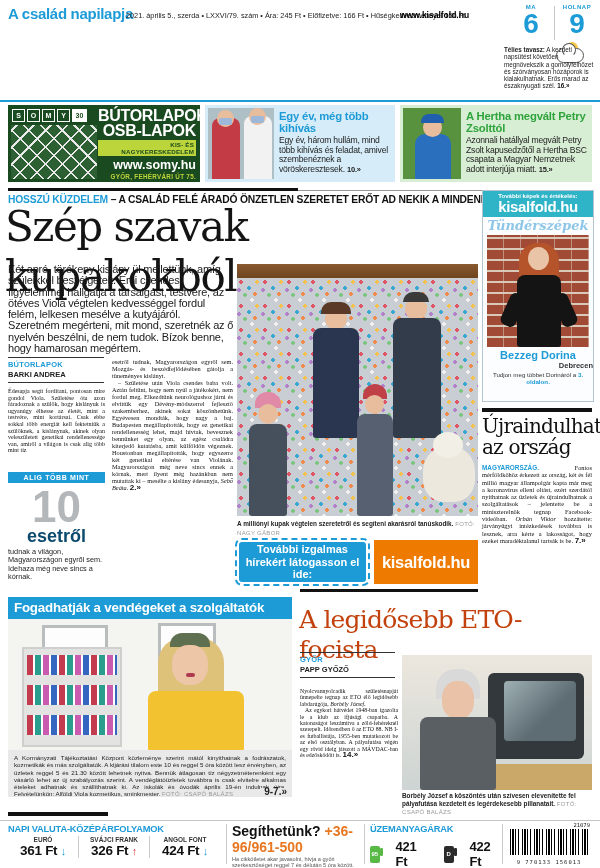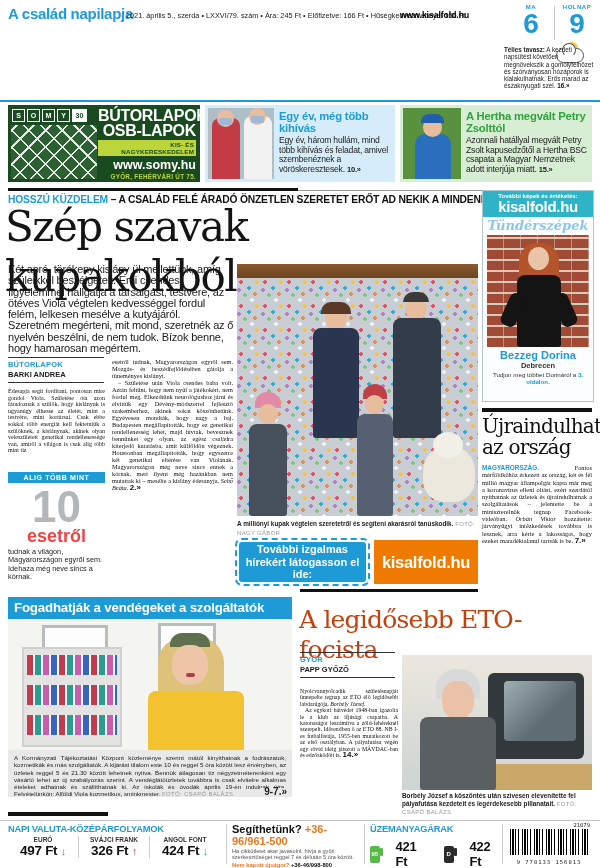--- a/index.html
+++ b/index.html
@@ -80,21 +80,21 @@
   .by-name{font-size:7.5px;font-weight:bold;color:#222;margin-top:1px;}
   .coltext{font-family:"Liberation Serif",serif;text-align:justify;color:#111;}
   .col1{left:8px;top:388px;width:97px;font-size:6px;line-height:6.6px;}
   .col2{left:112px;top:358px;width:121px;font-size:6.3px;line-height:7px;}
   .col2 p{margin:0;}
   .col2 p+p{text-indent:6px;}
   .pageref{font-weight:bold;font-size:8px;font-family:"Liberation Sans",sans-serif;}
   .infobox{left:8px;top:472px;width:97px;}
   .ib-label{background:#1d9bd7;color:#fff;font-size:7px;font-weight:bold;line-height:11px;text-align:center;letter-spacing:0.6px;}
   .ib-number{font-size:44px;font-weight:800;color:#b4b7ba;text-align:center;line-height:40px;margin-top:4px;}
-  .ib-unit{font-size:18px;font-weight:bold;color:#ef4444;text-align:center;line-height:18px;}
+  .ib-unit{font-size:18px;font-weight:bold;color:#0c4a6e;text-align:center;line-height:18px;}
   .ib-text{font-size:7.3px;line-height:8.4px;color:#222;margin-top:3px;}
 
   
   .photo-main{left:237px;top:264px;width:241px;height:252px;background-color:#c9ced4;overflow:hidden;}
   .confetti{position:absolute;left:0;top:14px;right:0;bottom:0;
     background-image:
       radial-gradient(circle 3px at 4px 4px,  #e05565 60%,transparent 61%),
       radial-gradient(circle 3px at 12px 10px,#3aa7d0 60%,transparent 61%),
       radial-gradient(circle 3px at 20px 4px, #f2c14e 60%,transparent 61%),
       radial-gradient(circle 3px at 8px 17px, #7bc67e 60%,transparent 61%),
@@ -122,21 +122,21 @@
   .bc-header{background:#2fb3c7;text-align:center;padding:2px 0 3px;}
   .bc-small{font-size:6px;font-weight:bold;color:#fff;}
   .bc-site{font-size:15px;font-weight:900;color:#fff;line-height:15px;letter-spacing:-0.3px;}
   .bc-script{font-family:"DejaVu Serif",serif;font-style:italic;font-weight:bold;font-size:13px;
              color:#8ec6e8;text-align:center;margin-top:1px;}
   .bc-photo{position:relative;margin:2px 4px;height:112px;overflow:hidden;
     background-color:#a14a35;
     background-image:repeating-linear-gradient(0deg,transparent 0 9px,#d9c9b8 9px 11px),
                      repeating-linear-gradient(90deg,transparent 0 16px,rgba(217,201,184,0.55) 16px 17px);}
   .bc-name{font-size:11px;font-weight:bold;color:#1d9bd7;text-align:center;line-height:12px;}
-  .bc-city{font-size:7.5px;font-weight:bold;color:#333;text-align:center;}
+  .bc-city{font-size:7.5px;font-weight:bold;color:#333;text-align:right;}
   .bc-note{font-size:6.2px;line-height:7px;color:#333;text-align:center;padding:1px 4px 0;}
   .bc-note .blue{color:#1d9bd7;font-weight:bold;}
   .rail-rule{left:482px;top:408px;width:110px;height:4px;background:#111;}
   .restart-head{left:482px;top:416px;width:110px;font-family:"DejaVu Serif",serif;font-size:20px;
                 line-height:21px;color:#111;letter-spacing:-0.8px;}
   .restart-body{left:482px;top:464px;width:110px;font-size:6.4px;line-height:7.3px;}
   .loc-tag{font-family:"Liberation Sans",sans-serif;font-weight:bold;font-size:6.4px;color:#1d9bd7;}
 
   
   .services-bar{left:8px;top:597px;width:284px;height:22px;background:#1d9bd7;color:#fff;
@@ -176,21 +176,21 @@
   .cur-title{font-size:9.3px;font-weight:900;color:#1d9bd7;letter-spacing:-0.2px;}
   .cur-row{display:flex;margin-top:2px;}
   .cur-cell{width:70px;text-align:center;}
   .cur-cell+.cur-cell{border-left:1px solid #ccc;}
   .cur-name{font-size:6.5px;font-weight:bold;color:#333;}
   .cur-value{font-size:13.5px;font-weight:900;color:#111;letter-spacing:-0.3px;}
   .arr{font-size:11px;font-weight:900;}
   .arr.down{color:#1d9bd7;}
   .arr.up{color:#e03535;}
   .help-panel{left:232px;top:823px;width:128px;}
-  .help-title{font-size:11px;font-weight:900;color:#111;}
+  .help-title{font-size:14px;font-weight:900;color:#111;}
   .help-phone{color:#e87722;}
   .help-body{font-size:5.6px;line-height:6.3px;color:#555;margin-top:1px;}
   .help-line{font-size:5.8px;font-weight:bold;color:#111;margin-top:1px;}
   .help-line .q{color:#e87722;}
   .fuel-panel{left:370px;top:824px;width:132px;}
   .fuel-title{font-size:9.3px;font-weight:900;color:#1d9bd7;letter-spacing:-0.2px;}
   .fuel-row{display:flex;align-items:center;gap:16px;margin-top:5px;}
   .pump{position:relative;width:14px;height:17px;border-radius:2px;color:#fff;font-size:6px;font-weight:bold;
         display:flex;align-items:center;justify-content:center;}
   .pump:after{content:"";position:absolute;right:-3px;top:2px;width:3px;height:8px;border-radius:1px;background:inherit;}
@@ -398,21 +398,21 @@
   </div>
 
   <div class="abs bottom-black"></div>
   <div class="abs bottom-strip"></div>
 
   <div class="abs currency-panel">
     <div class="cur-title">NAPI VALUTA-KÖZÉPÁRFOLYAMOK</div>
     <div class="cur-row">
       <div class="cur-cell">
         <div class="cur-name">EURÓ</div>
-        <div class="cur-value"><span>497 Ft</span> <span class="arr down">↓</span></div>
+        <div class="cur-value"><span>361 Ft</span> <span class="arr down">↓</span></div>
       </div>
       <div class="cur-cell">
         <div class="cur-name">SVÁJCI FRANK</div>
         <div class="cur-value"><span>326 Ft</span> <span class="arr up">↑</span></div>
       </div>
       <div class="cur-cell">
         <div class="cur-name">ANGOL FONT</div>
         <div class="cur-value"><span>424 Ft</span> <span class="arr down">↓</span></div>
       </div>
     </div>

